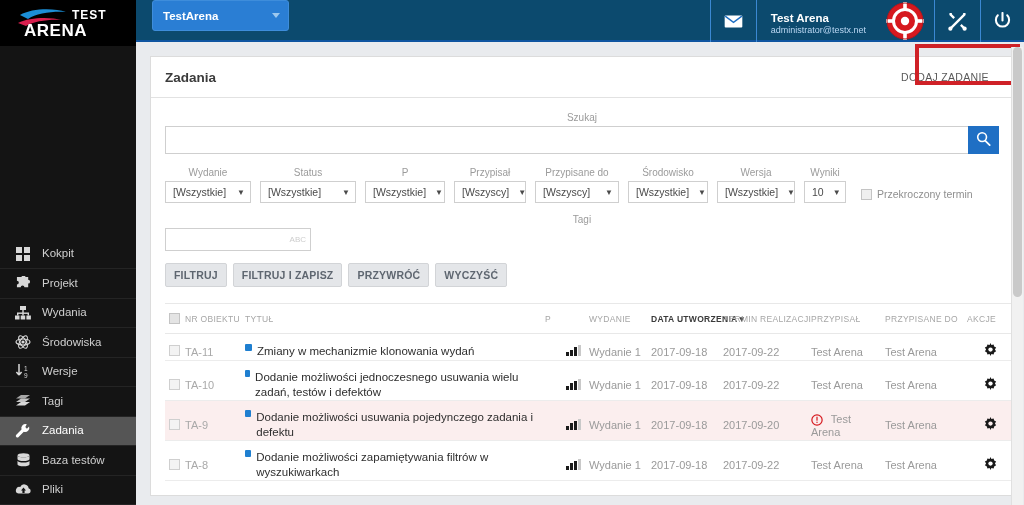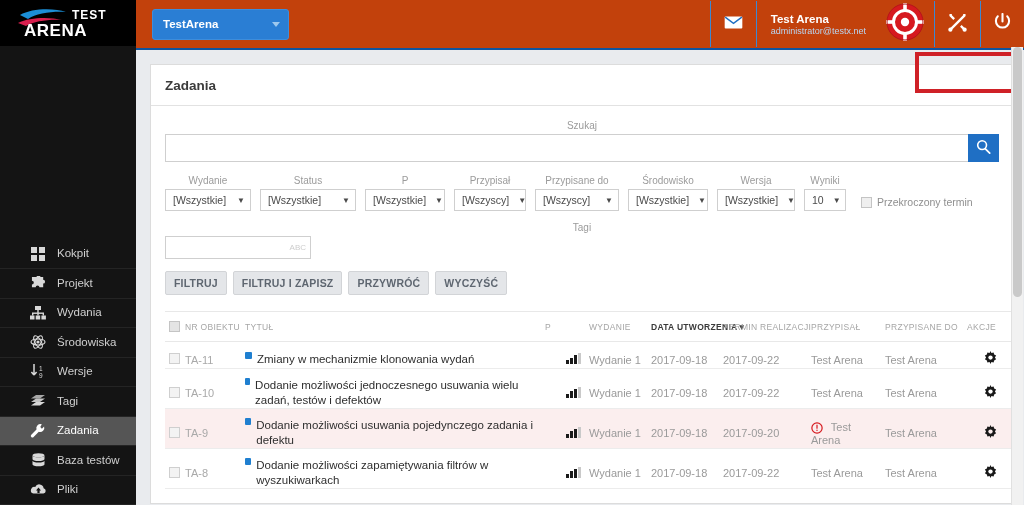--- a/index.html
+++ b/index.html
@@ -21,21 +21,21 @@
   .logo-box {
     height: 46px; background: #000;
     display: flex; align-items: center; justify-content: center;
   }
   .logo { position: relative; width: 116px; height: 34px; }
   .logo svg { display: block; }
   .nav { display: flex; flex-direction: column; }
   .nav-item {
     height: 29.5px;
     display: flex; align-items: center;
-    padding-left: 28px;
+    padding-left: 13px;
     border-bottom: 1px solid #242424;
     color: #cfcfcf;
     font-size: 11.5px;
     cursor: pointer;
     user-select: none;
   }
   .nav-item.active { background: #555555; color: #fff; }
   .nav-ico {
     width: 20px; height: 18px; margin-right: 9px;
     display: flex; align-items: center; justify-content: center;
@@ -43,22 +43,22 @@
   }
   .nav-item.active .nav-ico { color: #fff; }
   .nav-ico svg { display: block; }
   .nav-label { line-height: 1; white-space: nowrap; }
 
   
   .maincol { flex: 1 1 auto; display: flex; flex-direction: column; min-width: 0; }
 
   
   .topbar {
-    height: 50px; background: #c2410c;
-    display: flex; align-items: center;
+    height: 42px; background: #0c4a6e;
+    display: flex; align-items: flex-start;
     border-bottom: 2px solid #0f54a0;
     position: relative;
   }
   .proj-select {
     margin-left: 16px; width: 137px; height: 31px;
     background: #2a7ed4; border: 1px solid #3e8ddb; border-radius: 3px;
     display: flex; align-items: center; justify-content: space-between;
     padding: 0 8px 0 10px;
     color: #ffffff; font-size: 11.5px; font-weight: bold;
     cursor: pointer;
@@ -376,20 +376,21 @@
           </span>
         </div>
       </div>
     </header>
 
     <main class="content">
       <section class="panel">
 
         <div class="panel-head">
           <h1 class="panel-title">Zadania</h1>
+          <div class="btn-add">DODAJ ZADANIE</div>
         </div>
 
         <div class="panel-body">
 
           <div>
             <div class="fieldlabel">Szukaj</div>
             <div class="search-row">
               <input class="search-input" type="text" value="" style="">
               <button class="search-btn">
                 <span>

